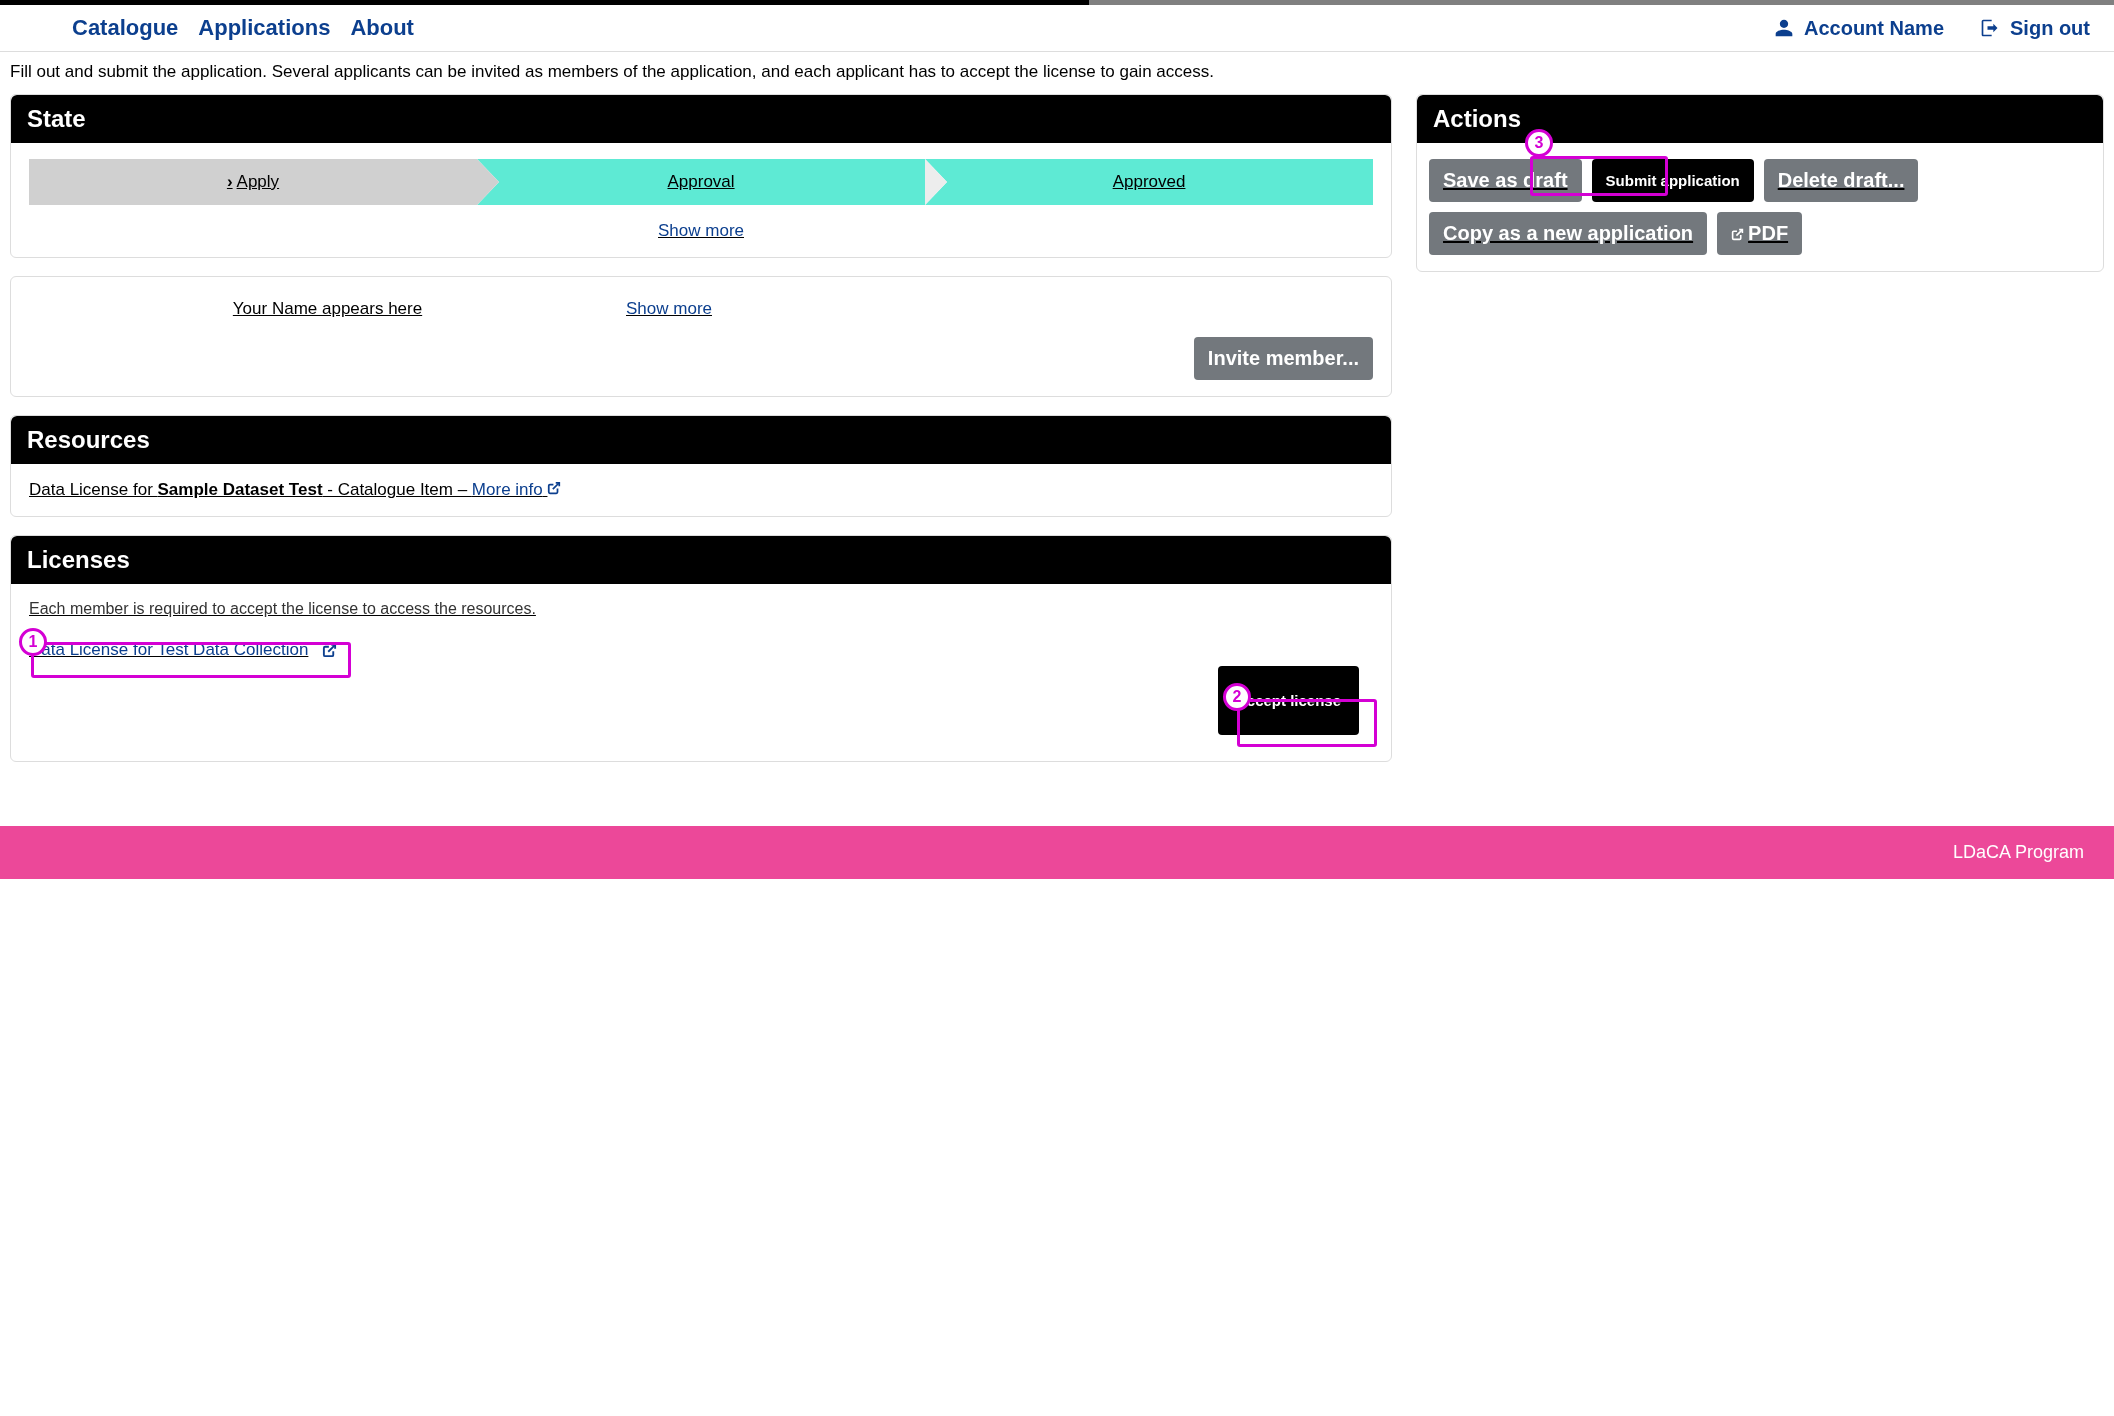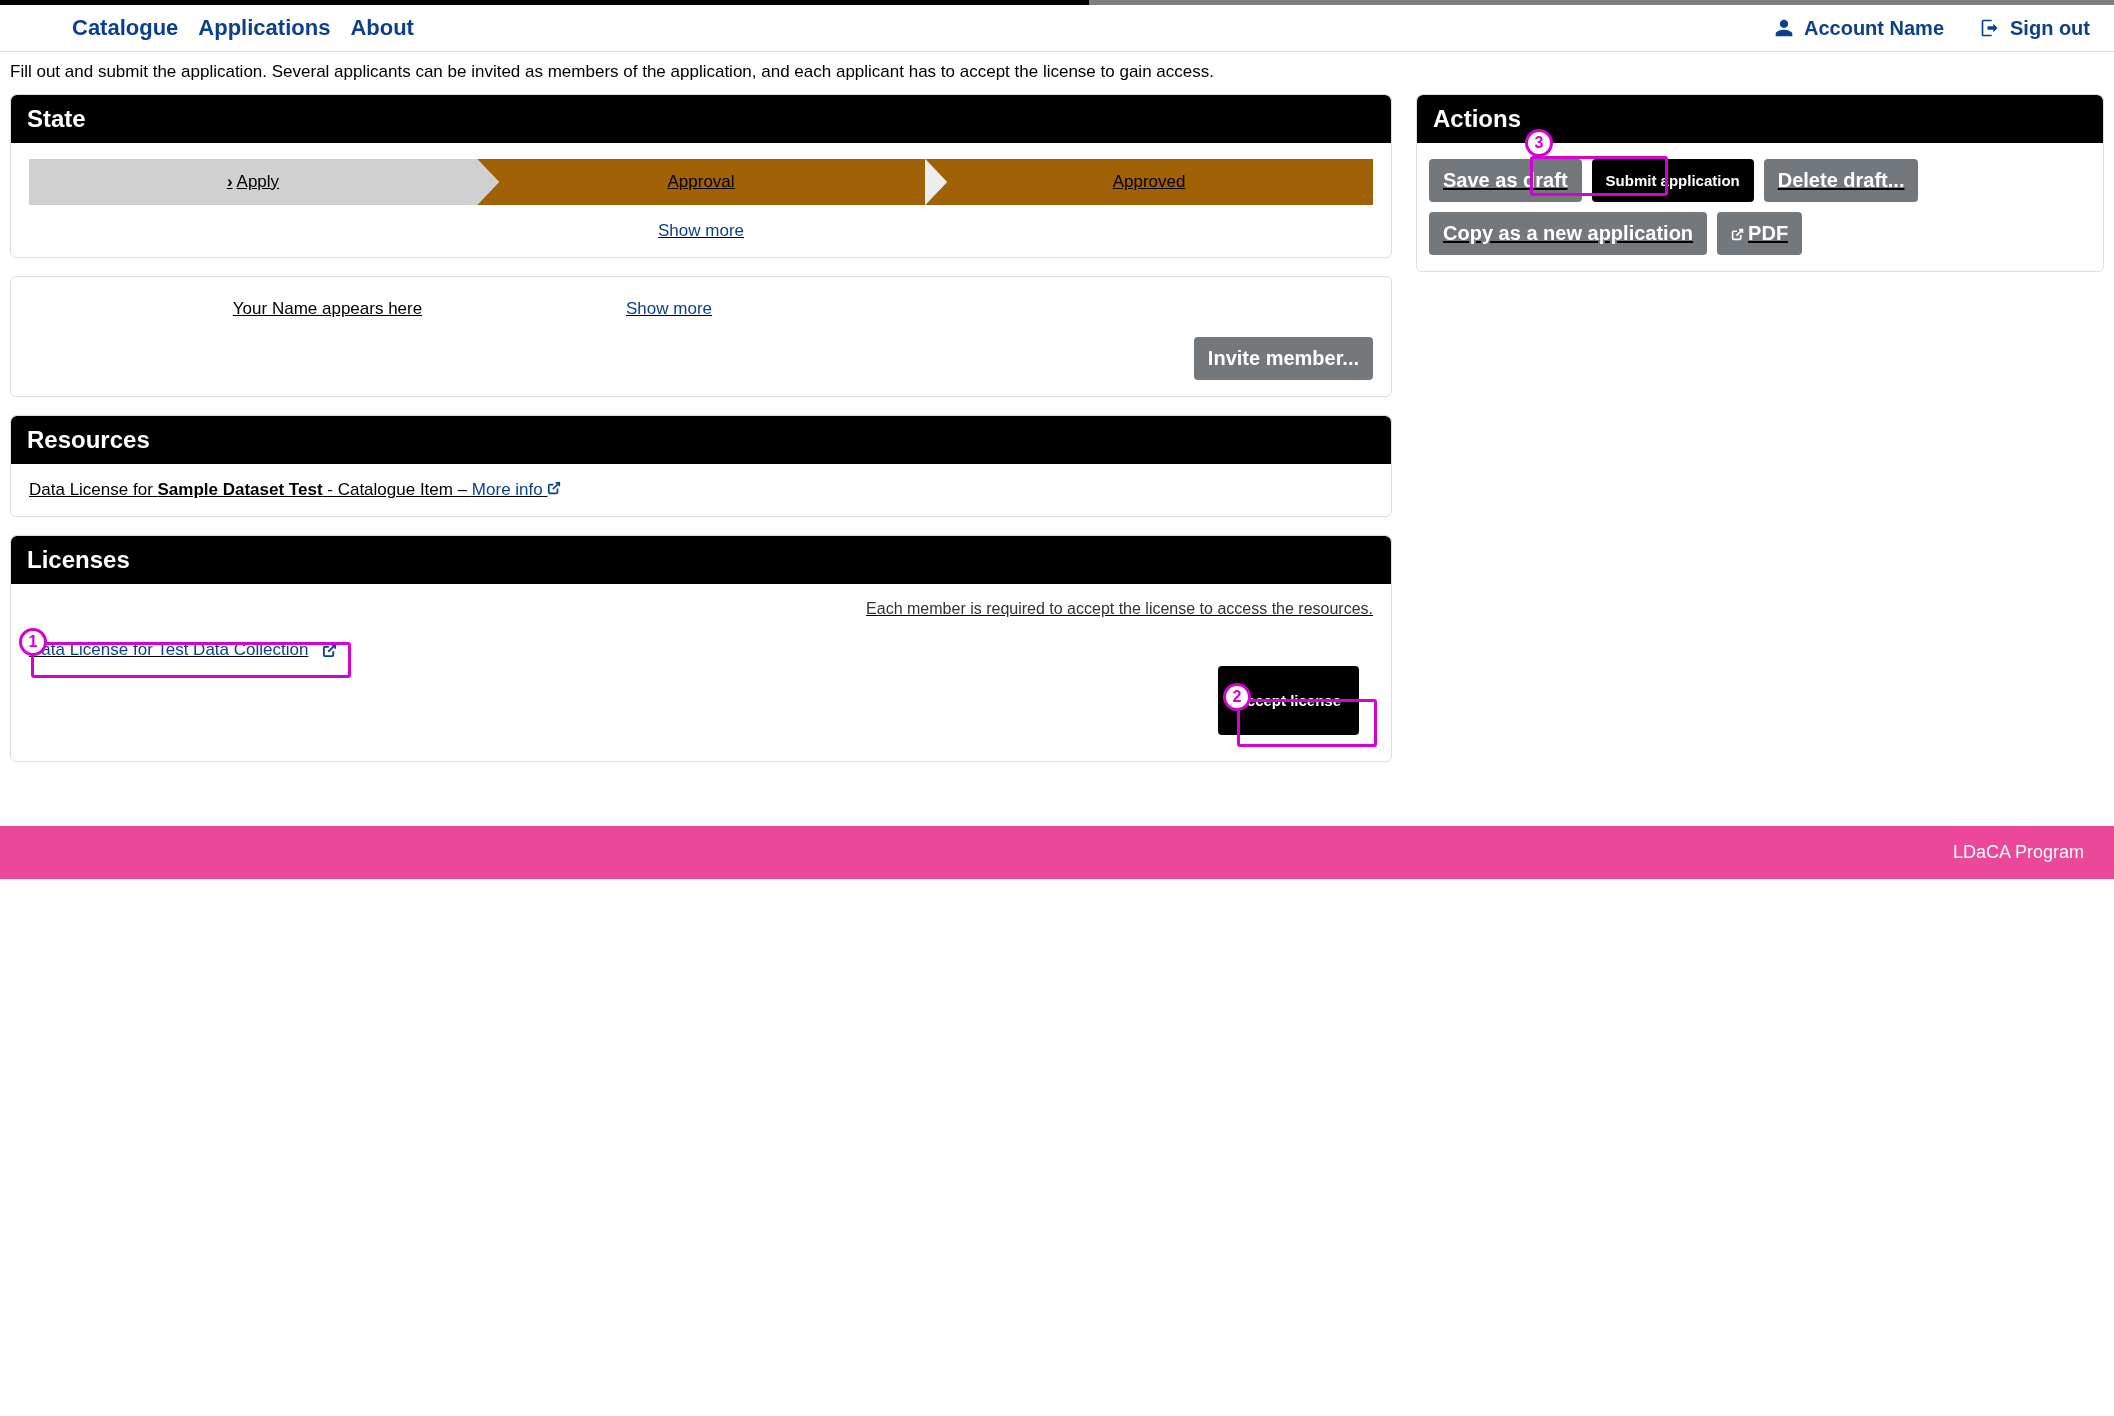--- a/index.html
+++ b/index.html
@@ -13,21 +13,21 @@
   .nav-acct { color:#0c3f8e; font-weight:700; font-size:20px; display:flex; align-items:center; gap:10px; }
   .intro { padding: 10px 10px 12px 10px; font-size:17px; }
   .layout { display:flex; gap: 24px; padding: 0 10px 20px 10px; align-items:flex-start; }
   .col-main { flex: 0 0 66%; }
   .col-side { flex: 1; }
   .card { border:1px solid #ddd; border-radius:6px; margin-bottom: 18px; overflow:hidden; background:#fff; position:relative;text-decoration:underline; }
   .card-header { background:#000; color:#fff; font-size:24px; font-weight:600; padding: 10px 16px; border-radius:6px 6px 0 0; }
   .card-body { padding: 16px 18px; position:relative; }
   
   .progress { display:flex; height:46px; margin-bottom:10px; }
-  .step { flex:1; display:flex; align-items:center; justify-content:center; font-size:17px; position:relative; background:#a16207; }
+  .step { flex:1; display:flex; align-items:center; justify-content:center; font-size:17px; position:relative; background:#5eead4; }
   .step:first-child { background:#d0d0d0; font-weight:500; }
   .step:not(:last-child)::after {
     content:""; position:absolute; right:-22px; top:0; width:0; height:0;
     border-top:23px solid transparent; border-bottom:23px solid transparent;
     border-left:22px solid #ededed; z-index:2;
   }
   .step:first-child::after { border-left-color:#d0d0d0; }
   .step:not(:first-child)::before {
     content:""; position:absolute; left:0; top:0; width:0; height:0;
     border-top:23px solid transparent; border-bottom:23px solid transparent;
@@ -36,21 +36,21 @@
   .chev { font-weight:700; margin-right:4px; }
   .showmore { color:#0c3f8e; font-size:17px; text-align:center; padding-top:6px; cursor:pointer; }
   .app-row { display:flex; align-items:flex-start; }
   .applicant-name { color:#000000; font-size:17px; flex:1; padding-top:6px;text-align:center; }
   .invite-row { text-align:right; margin-top: 18px; }
   .btn-gray { background:#73787d; color:#fff; border:none; font-weight:700; padding:10px 14px; border-radius:4px; font-size:20px; cursor:pointer; }
   .btn-black { background:#000; color:#fff; border:none; font-weight:700; padding:10px 14px; border-radius:4px; font-size:15px; cursor:pointer; }
   .res-line { font-size:17px; }
   .res-line .strong { font-weight:600; }
   .res-link { color:#0c3f8e; cursor:pointer; }
-  .lic-desc { font-size:16px; color:#333; margin-bottom: 22px; text-align: right; }
+  .lic-desc { font-size:16px; color:#333; margin-bottom: 22px; }
   .lic-link-row { display:flex; align-items:center; gap:16px; }
   .lic-link { color:#0c3f8e; font-size:17px; display:flex; align-items:center; gap:14px; cursor:pointer; }
   .lic-accept-row { text-align:right; margin-top: 6px; padding: 0 14px; }
   
   .actions-body { display:flex; flex-wrap:wrap; gap:10px; padding:16px 12px; position:relative; }
   
   .hl { border:3px solid #d400d4; border-radius:3px; position:absolute; pointer-events:none; }
   .hl-badge { position:absolute; width:28px; height:28px; border:3px solid #d400d4; border-radius:50%; background:#fff; color:#d400d4; font-weight:700; display:flex; align-items:center; justify-content:center; font-size:16px; pointer-events:none; z-index:10; }
   
   .footer { background:#ec4899; color:#fff; padding: 16px 30px; text-align:right; font-size:18px; margin-top:26px; }

